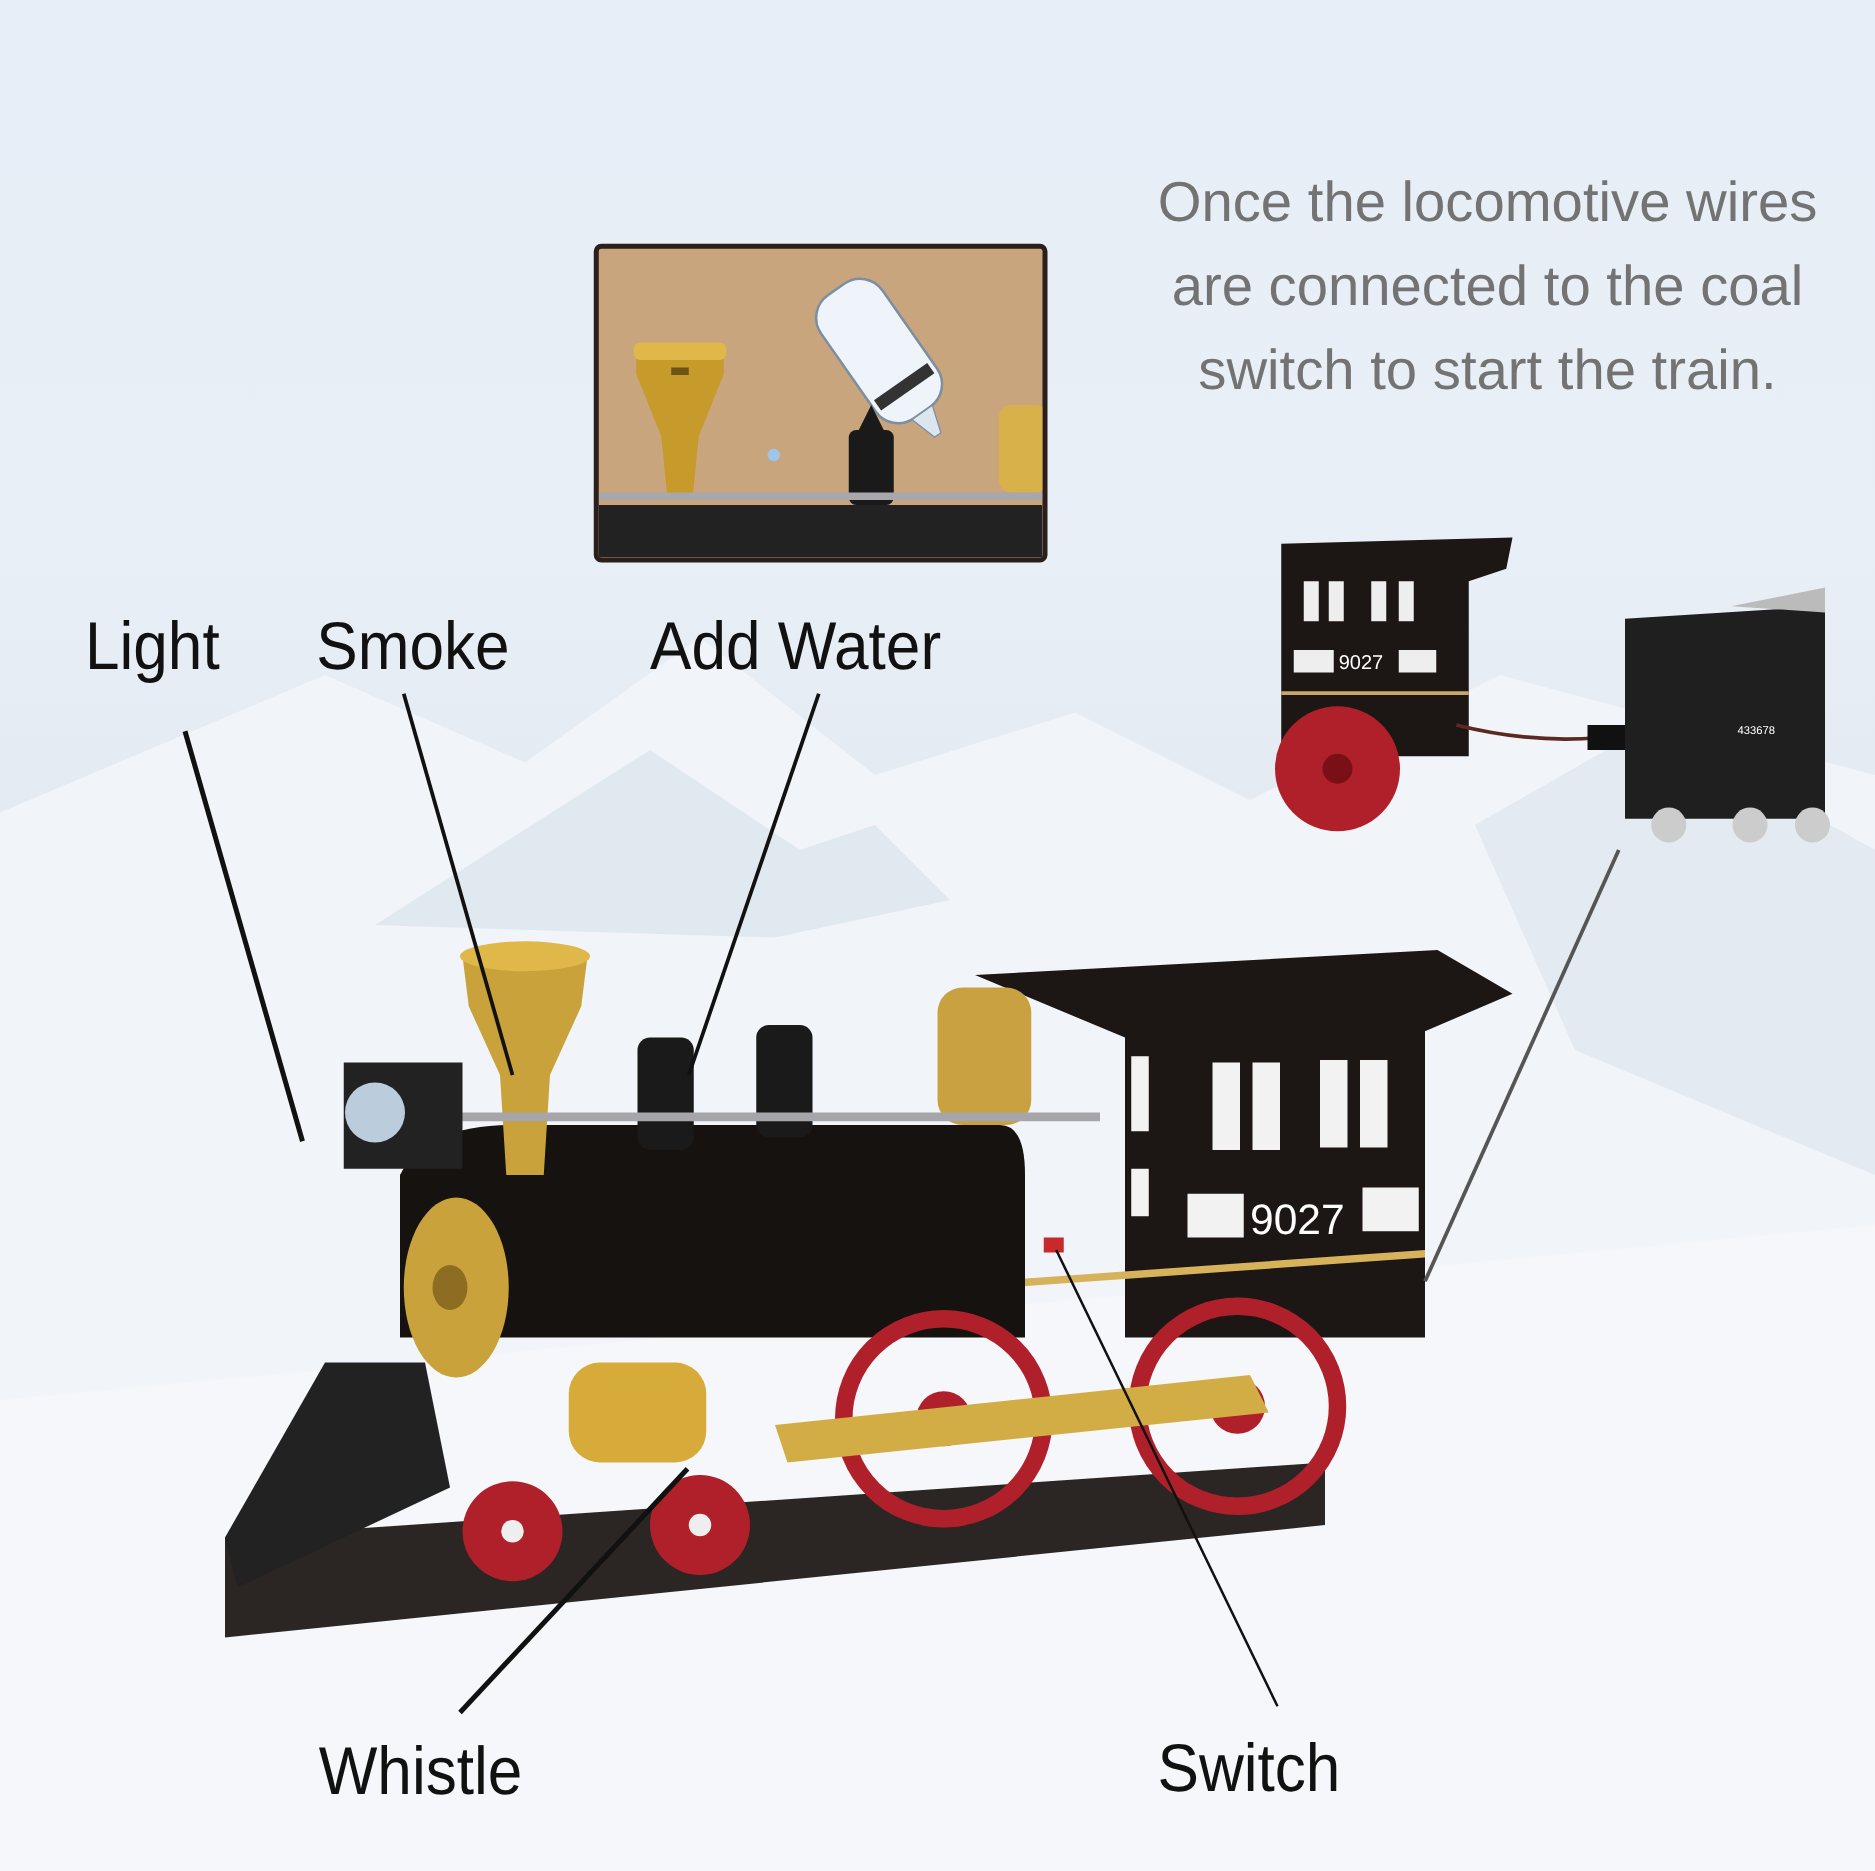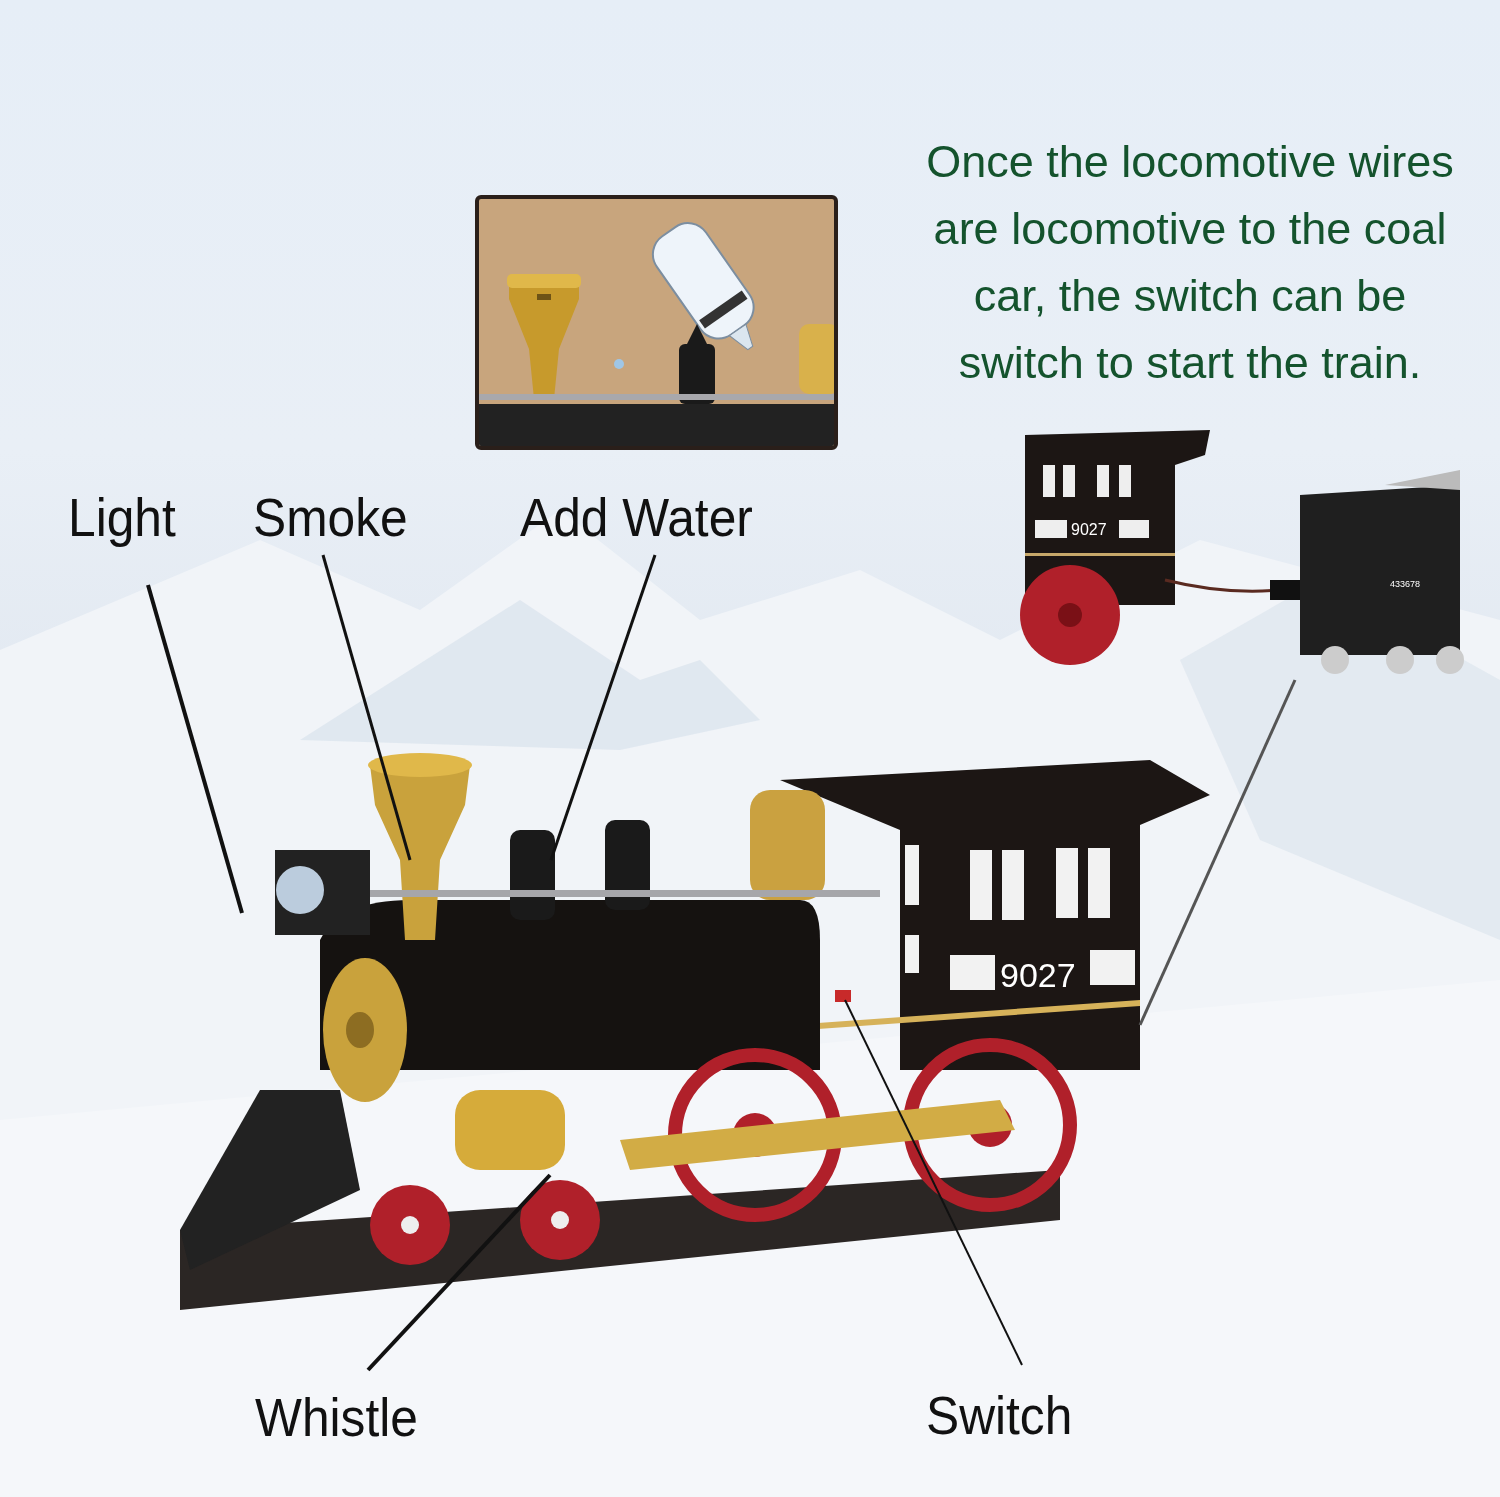--- a/index.html
+++ b/index.html
@@ -1,43 +1,42 @@
 <!DOCTYPE html>
 <html><head>
 <meta charset="utf-8">
 <style>
   html, body { margin:0; padding:0; }
   body { width:1500px; height:1497px; position:relative; overflow:hidden;
     font-family:"Liberation Sans", sans-serif;
     background: linear-gradient(180deg,#e6eef7 0%,#e9eff6 30%,#dfe6ef 55%,#eef2f6 80%,#f4f6f9 100%); }
   .mount { position:absolute; }
   .label { position:absolute; color:#111; font-size:54px; line-height:1; white-space:nowrap; transform:scaleX(0.92); transform-origin:left top; }
-  .note { position:absolute; left:890px; top:128px; width:600px; color:#14532d; font-size:45px; line-height:67px; text-align:center; }
+  .note { position:absolute; left:890px; top:128px; width:600px; color:#737373; font-size:45px; line-height:67px; text-align:center; }
   .note div { white-space:nowrap; }
   .leader { position:absolute; left:0; top:0; width:1500px; height:1497px; pointer-events:none; }
   .inset { position:absolute; left:475px; top:195px; width:363px; height:255px; border:4px solid #2a1f1a; border-radius:6px; background:#c8a57d; overflow:hidden; box-sizing:border-box; }
   .beam { position:absolute; left:0; top:830px; width:300px; height:190px;
     background: radial-gradient(ellipse at 85% 50%, rgba(255,245,170,0.95) 0%, rgba(252,236,140,0.7) 35%, rgba(255,250,210,0) 72%); }
 </style>
 </head>
 <body>
 
 <div class="beam"></div>
 
 <svg class="mount" style="left:0;top:420px" width="1500" height="1077">
   <path d="M0 230 L260 120 L420 190 L560 90 L700 200 L860 150 L1000 220 L1200 120 L1500 200 L1500 1077 L0 1077 Z" fill="#f1f4f8"></path>
   <path d="M300 320 L520 180 L640 260 L700 240 L760 300 L620 330 Z" fill="#d9e2ec" opacity="0.7"></path>
   <path d="M1180 240 L1320 160 L1500 260 L1500 520 L1260 420 Z" fill="#dde5ee" opacity="0.7"></path>
   <path d="M0 700 L1500 560 L1500 1077 L0 1077 Z" fill="#f5f7fa"></path>
 </svg>
 
 <div class="note">
   <div>Once the locomotive wires</div>
-  <div>are locomotive to the coal</div>
-  <div>car, the switch can be</div>
+  <div>are connected to the coal</div>
   <div>switch to start the train.</div>
 </div>
 
 <div class="inset">
   <svg width="355" height="247">
 
     <path d="M30 80 L100 80 L100 100 L80 150 L75 200 L55 200 L50 150 L30 100 Z" fill="#c79a2c"></path>
     <rect x="28" y="75" width="74" height="14" rx="5" fill="#e0b84a"></rect>
     <rect x="58" y="95" width="14" height="6" fill="#6e5316"></rect>
 

